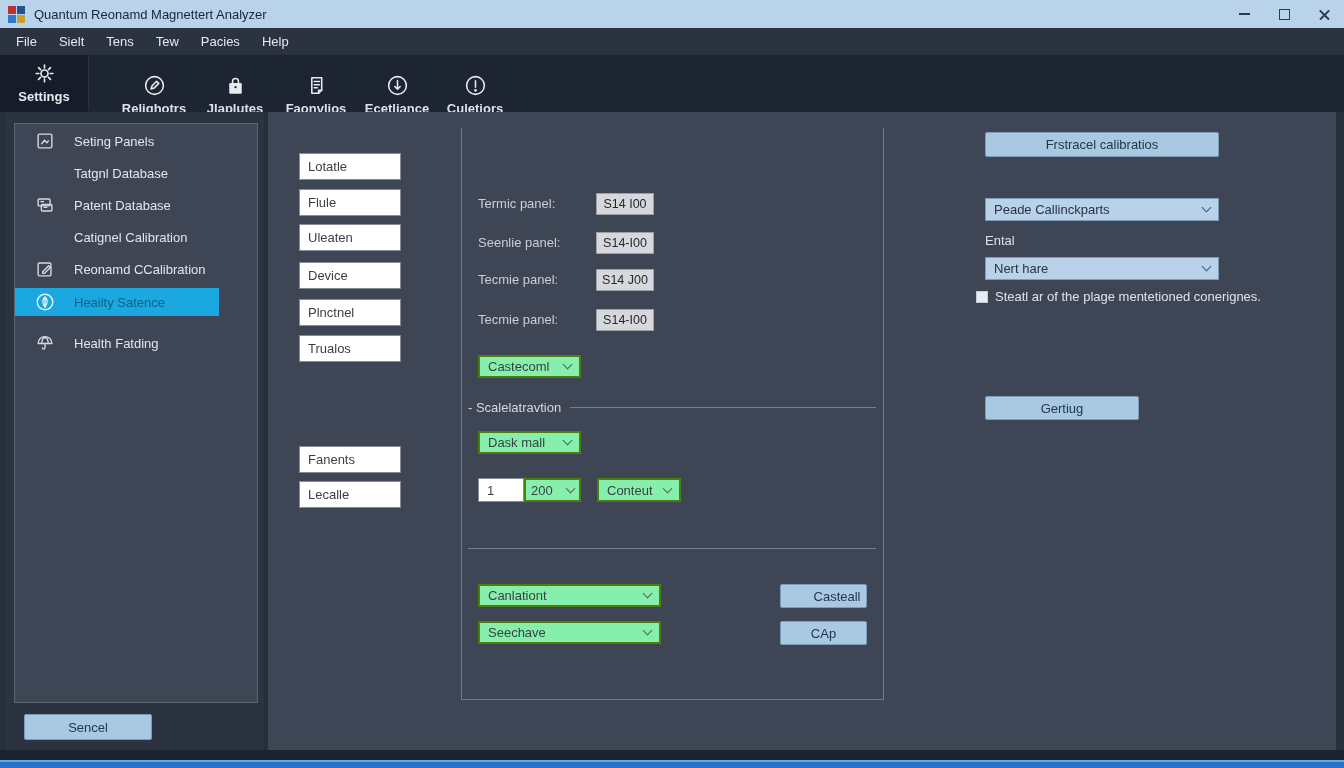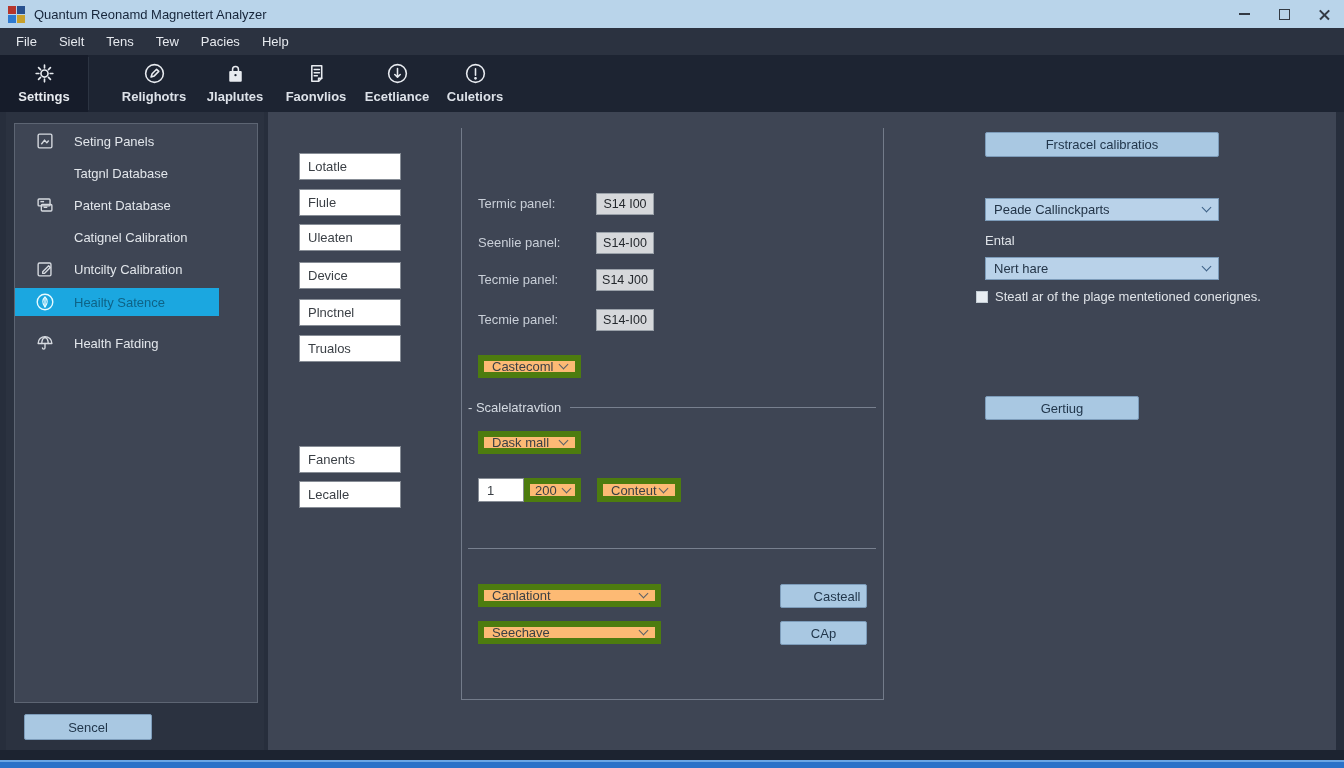--- a/index.html
+++ b/index.html
@@ -24,21 +24,21 @@
 
   
   .menubar { left:0; top:28px; width:1344px; height:27px; background:#2b3240; display:flex; align-items:center; padding-left:5px; }
   .menu-item { color:#e6e9ee; font-size:13px; padding:0 11px; line-height:27px; }
 
   
   .toolbar { left:0; top:55px; width:1344px; height:57px; background:#1d2432;font-weight:bold; }
   .settings-btn { left:0; top:0; width:88px; height:57px; background:#161c2a; display:flex; flex-direction:column; align-items:center; justify-content:flex-start; padding-top:6px; }
   .settings-btn .lbl { font-size:13px; color:#e8ebf0; margin-top:3px; }
   .tb-sep { left:88px; top:2px; width:1px; height:53px; background:#2c3442; }
-  .tb-item { top:0; width:92px; height:57px; display:flex; flex-direction:column; align-items:center; padding-top:6px; }
+  .tb-item { top:0; width:92px; height:57px; display:flex; flex-direction:column; align-items:center; padding-top:18px; }
   .tb-item .lbl { font-size:13px; color:#dde2e9; margin-top:3px; }
   .chev-sm { left:72px; top:66px; }
 
   
   .left-region { left:6px; top:112px; width:258px; height:638px; background:#2b3240; }
   .sidebar-panel { left:14px; top:123px; width:244px; height:580px; background:#3e4554; border:1px solid #5d6573; }
   .side-item { position:absolute; left:0; width:204px; height:30px; display:flex; align-items:center; }
   .side-item .s-ico { position:absolute; left:19px; width:22px; height:22px; display:flex; align-items:center; }
   .side-item .lbl { position:absolute; left:59px; font-size:13px; color:#e2e6eb; white-space:nowrap; }
   .side-item.selected { background:#1ba7e0; height:28px; }
@@ -48,21 +48,21 @@
 
   .main-panel { left:268px; top:112px; width:1068px; height:638px; background:#3e4554; }
 
   .winput { position:absolute; width:102px; height:27px; background:#ffffff; border:1px solid #878d96; font-family:"Liberation Sans",sans-serif; font-size:13px; color:#3a3f45; padding-left:8px; }
 
   
   .groupbox { left:193px; top:16px; width:423px; height:572px; border-left:1px solid rgba(168,177,191,.5); border-right:1px solid rgba(168,177,191,.5); border-bottom:1px solid rgba(168,177,191,.5); }
   .p-label { position:absolute; font-size:13px; color:#c9cfd8; white-space:nowrap; }
   .p-value { position:absolute; left:328px; width:58px; height:22px; background:#d6d8db; border:1px solid #9aa1a9; font-size:12.5px; color:#24282d; display:flex; align-items:center; justify-content:center; }
 
-  .dd { position:absolute; background:#fdba74; border:6px solid #4d7c0f; display:flex; align-items:center; font-size:13px; color:#3a3f45; padding:0 8px; }
+  .dd { position:absolute; background:#86efac; border:2px solid #4d7c0f; display:flex; align-items:center; font-size:13px; color:#3a3f45; padding:0 8px; }
   .dd .txt { flex:1; white-space:nowrap; overflow:hidden; }
   .chevron { width:7px; height:7px; border-right:1.6px solid #5a6068; border-bottom:1.6px solid #5a6068; transform:rotate(45deg); margin-top:-4px; flex:none; }
   .dd.blue { background:#b9d2e9; border:1px solid #7d9cba; color:#233447; }
   .dd.blue .chevron { border-color:#3c5f85; }
 
   .group-title { position:absolute; font-size:13px; color:#d4dae2; white-space:nowrap; }
   .group-title::before { content:"- "; }
   .hline { position:absolute; border-top:1px solid rgba(168,177,191,.55); }
 
   .r-label { position:absolute; font-size:13px; color:#dfe3e8; }
@@ -209,21 +209,21 @@
     <div class="side-item" style="top:98px">
       <span class="lbl">Catignel Calibration</span>
     </div>
     <div class="side-item" style="top:130px">
       <span class="s-ico">
         <svg viewBox="0 0 24 24" width="22" height="22" fill="none" stroke="#d6dae0" stroke-width="1.5" stroke-linecap="round" stroke-linejoin="round">
           <rect x="4.5" y="5.5" width="14" height="14" rx="1.5"></rect>
             <path d="M9.5 15l6.5-6.5 1.8 1.8-6.5 6.5h-1.8z"></path>
         </svg>
       </span>
-      <span class="lbl">Untcilty Calibration</span>
+      <span class="lbl">Reonamd CCalibration</span>
     </div>
     <div class="side-item selected" style="top:164px">
       <span class="s-ico">
         <svg viewBox="0 0 24 24" width="22" height="22" fill="none" stroke="#e9fbff" stroke-width="1.5" stroke-linecap="round" stroke-linejoin="round">
           <circle cx="12" cy="12" r="8.5"></circle>
             <path d="M12 6.5c-3 2.6-3 7 0 11 3-4 3-8.4 0-11z"></path>
             <path d="M12 8.5v7.5"></path>
         </svg>
       </span>
       <span class="lbl">Heailty Satence</span>

